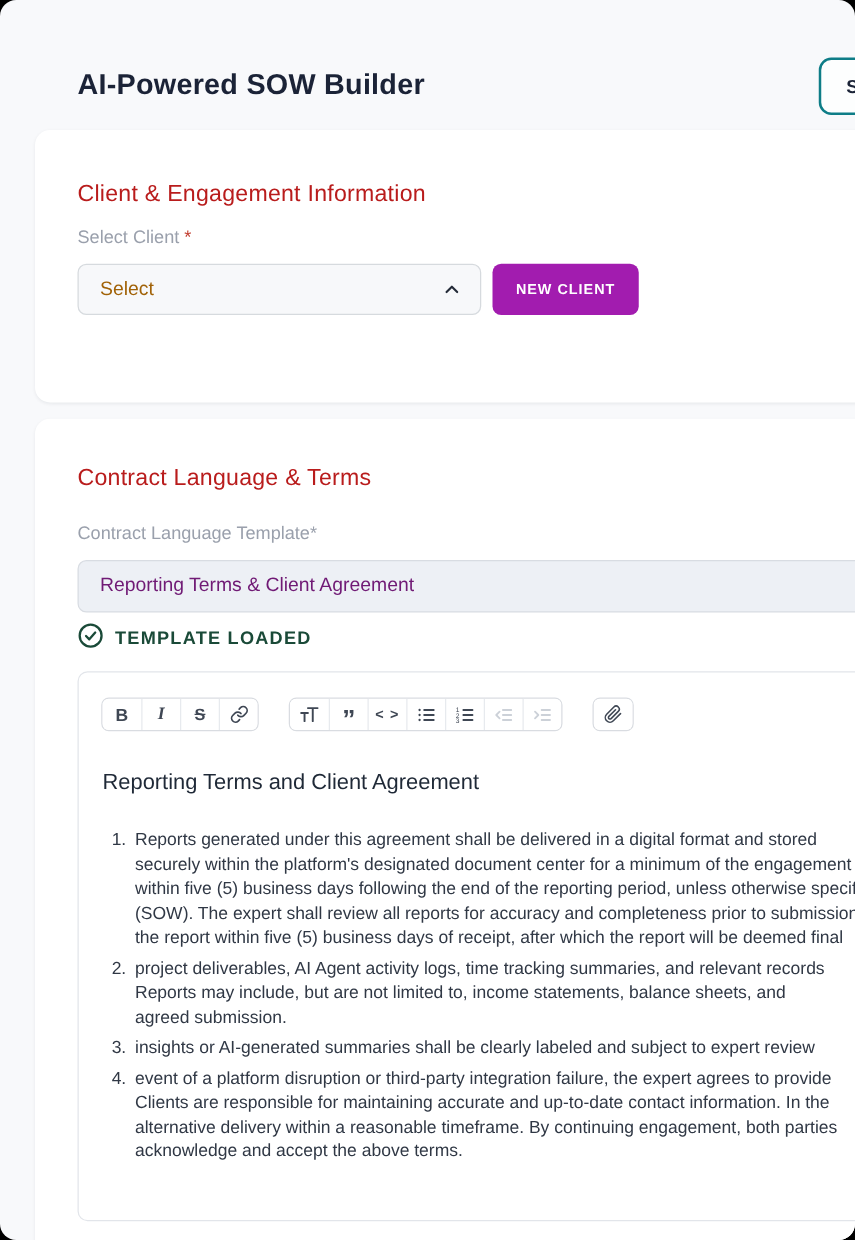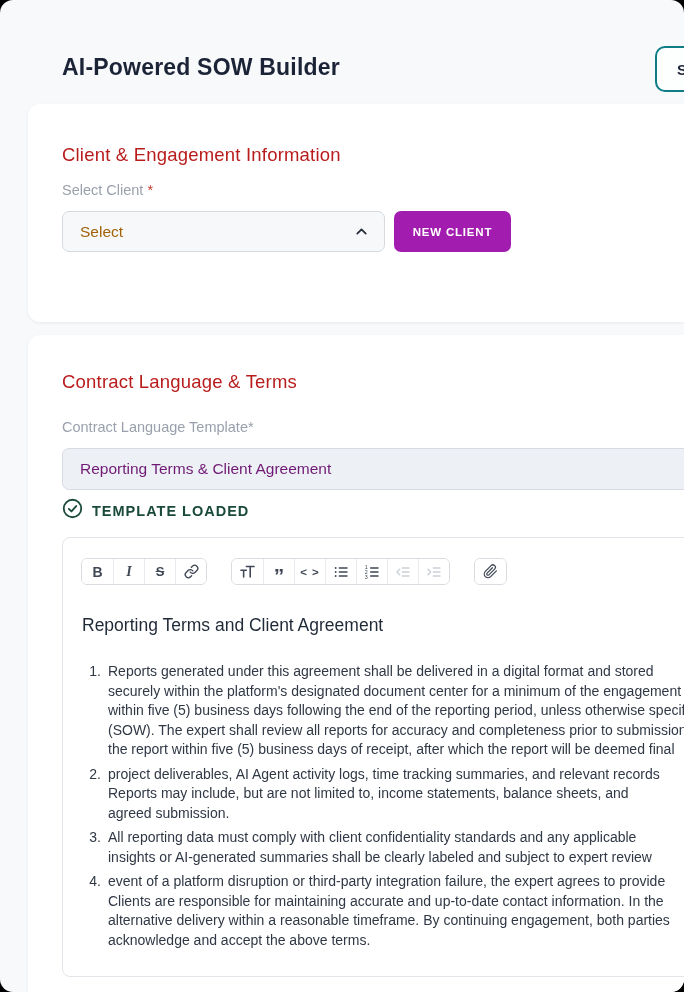--- a/index.html
+++ b/index.html
@@ -221,21 +221,20 @@
             <div class="doc-lines">
               <div>project deliverables, AI Agent activity logs, time tracking summaries, and relevant records</div>
               <div>Reports may include, but are not limited to, income statements, balance sheets, and</div>
               <div>agreed submission.</div>
             </div>
           </div>
 
           <div class="doc-item">
             <span class="doc-num">3.</span>
             <div class="doc-lines">
-              <div>All reporting data must comply with client confidentiality standards and any applicable</div>
               <div>insights or AI-generated summaries shall be clearly labeled and subject to expert review</div>
             </div>
           </div>
 
           <div class="doc-item">
             <span class="doc-num">4.</span>
             <div class="doc-lines">
               <div>event of a platform disruption or third-party integration failure, the expert agrees to provide</div>
               <div>Clients are responsible for maintaining accurate and up-to-date contact information. In the</div>
               <div>alternative delivery within a reasonable timeframe. By continuing engagement, both parties</div>

